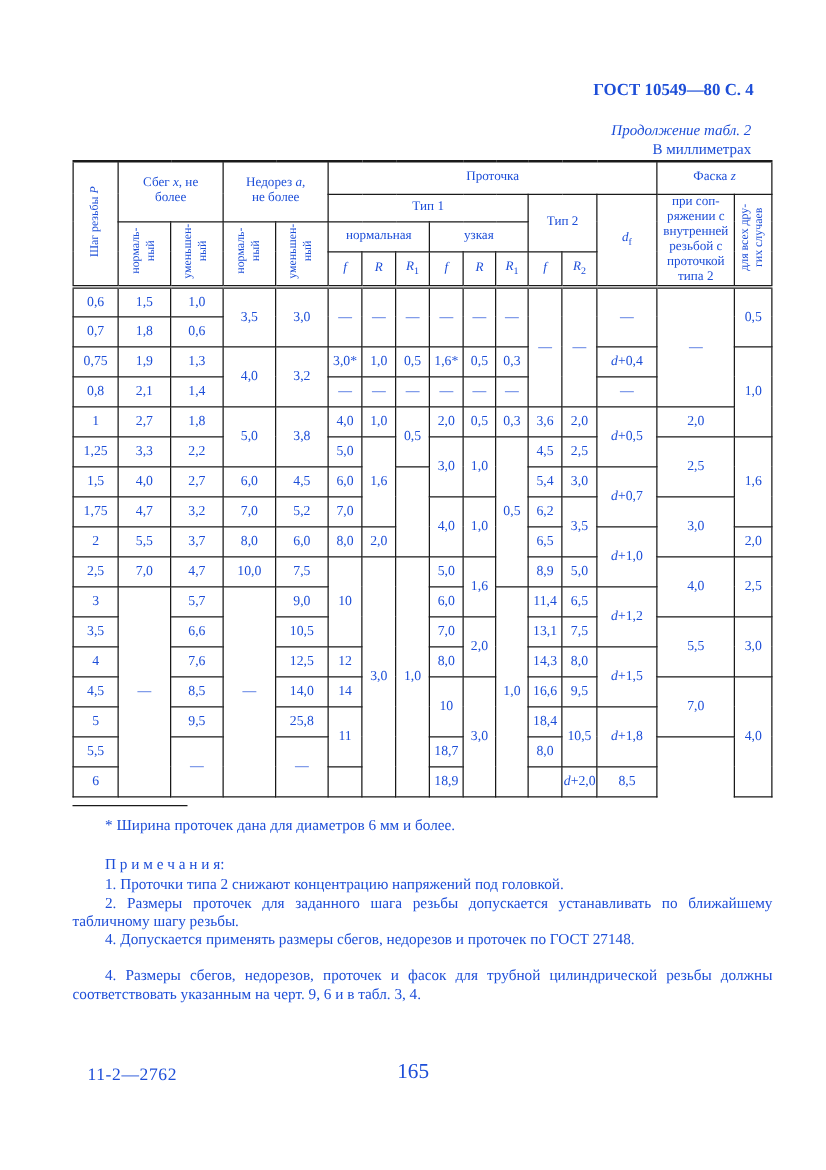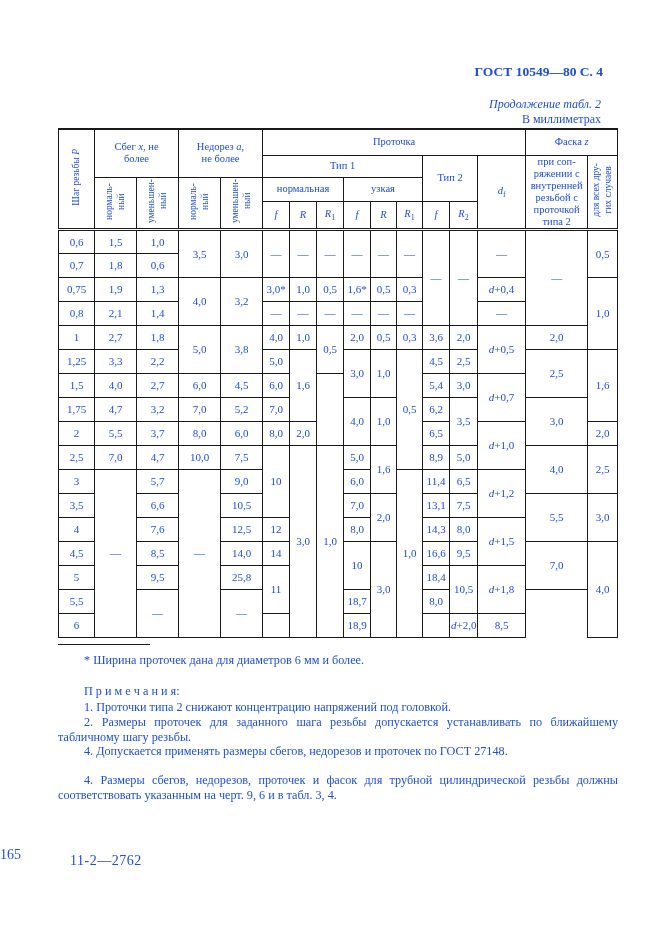--- a/index.html
+++ b/index.html
@@ -28,21 +28,21 @@
   .soft{font-size:10px;line-height:1.2;}
 
   .bottom{position:absolute;left:58px;top:644px;width:560px;font-size:12.2px;line-height:1.22;
           text-align:justify;}
   .fnrule{width:92px;border-top:1px solid #1a1a1a;height:2px;margin-bottom:6px;}
   .footnote{text-indent:26px;margin-bottom:16px;}
   .notes-title{text-indent:26px;margin-bottom:1px;}
   .note{text-indent:26px;}
   .para4{text-indent:26px;margin-top:14px;}
   .footer-left{position:absolute;left:70px;top:853px;font-size:14px;letter-spacing:.5px;}
-  .page-number{position:absolute;left:0;right:0;top:847px;text-align:left;font-size:14px;}
+  .page-number{position:absolute;left:0;right:0;top:847px;text-align:center;font-size:17px;}
 </style>
 </head>
 <body>
 
 <div class="page">
 
   <div class="doc-ref">ГОСТ 10549—80 С. 4</div>
   <div class="continuation">Продолжение табл. 2</div>
   <div class="units">В миллиметрах</div>
 

